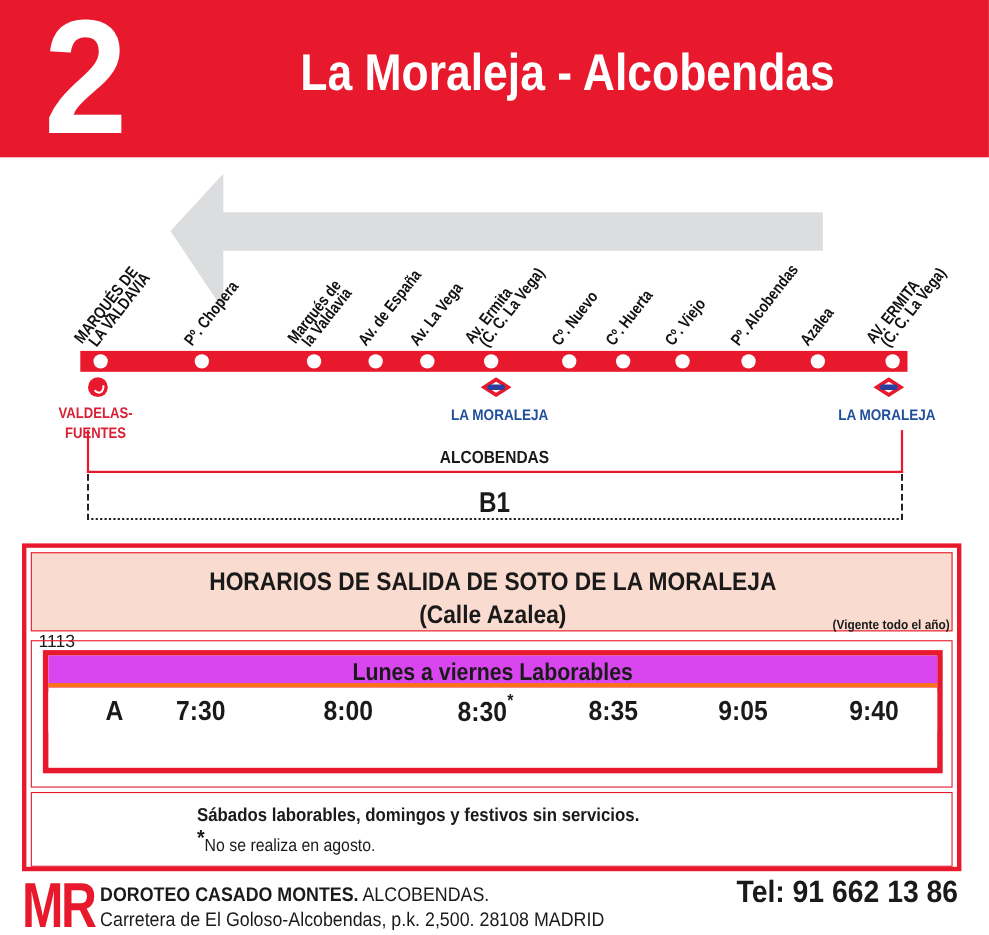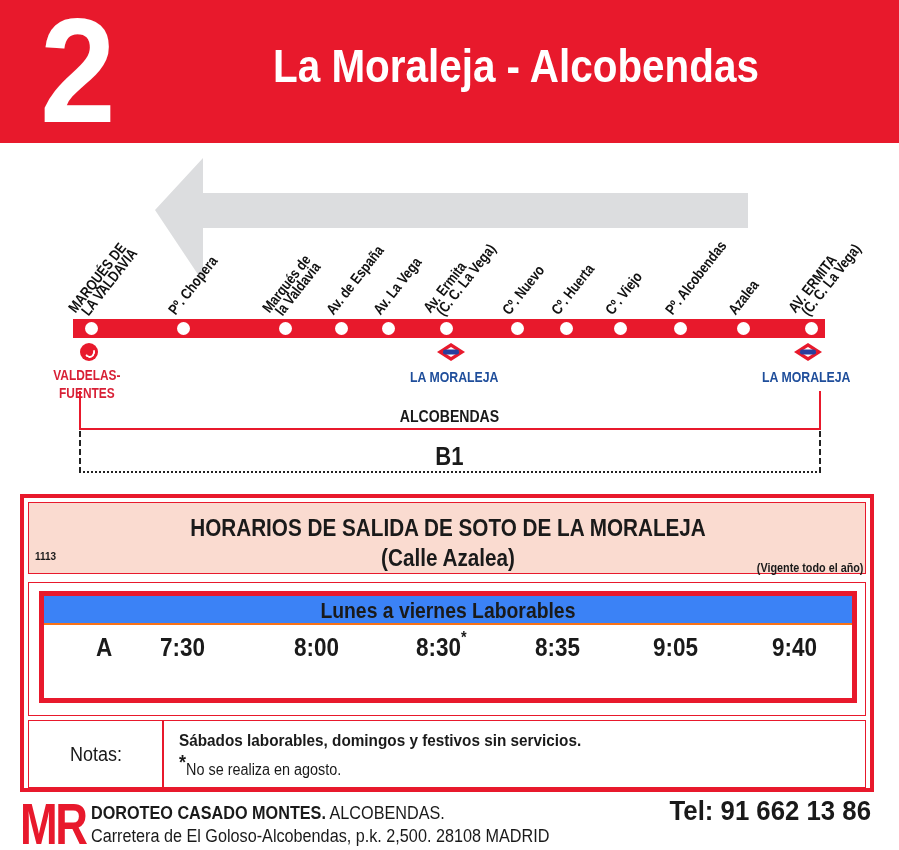--- a/index.html
+++ b/index.html
@@ -17,25 +17,25 @@
   .metro { position: absolute; width: 28px; height: 18px; }
   .metro-label { position: absolute; font-size: 14px; font-weight: bold; color: #1f4e9b; transform: scaleX(0.88); transform-origin: left top; white-space: nowrap; }
   .bracket-red { position: absolute; left: 79px; top: 391px; width: 742px; height: 39px; border-left: 2px solid #e8192c; border-right: 2px solid #e8192c; border-bottom: 2px solid #e8192c; }
   .alcobendas { position: absolute; left: 0; width: 899px; top: 408px; text-align: center; font-size: 16px; font-weight: bold; transform: scaleX(0.88); }
   .bracket-dash { position: absolute; left: 79px; top: 431px; width: 742px; height: 42px; border-left: 2px dashed #222; border-right: 2px dashed #222; border-bottom: 2px dotted #222; }
   .b1 { position: absolute; left: 0; width: 899px; top: 441px; text-align: center; font-size: 26px; font-weight: bold; transform: scaleX(0.85); }
   .sched { position: absolute; left: 20px; top: 494px; width: 854px; height: 298px; border: 4px solid #e8192c; }
   .sched-head { position: absolute; left: 4px; top: 4px; width: 838px; height: 72px; background: #fadbd0; border: 1px solid #e8192c; }
   .sched-title { position: absolute; left: 0; width: 838px; top: 12px; text-align: center; font-size: 23px; font-weight: bold; transform: scaleX(0.9); }
   .sched-sub { position: absolute; left: 0; width: 838px; top: 42px; text-align: center; font-size: 23px; font-weight: bold; transform: scaleX(0.9); }
-  .code { position: absolute; left: 6px; top: 48px; font-size: 10px; font-weight: bold; }
+  .code { position: absolute; left: 6px; top: 72px; font-size: 16px; font-weight: normal; }
   .validity { position: absolute; right: 2px; top: 58px; font-size: 12px; font-weight: bold; transform: scaleX(0.9); transform-origin: right top; }
   .sub-outer { position: absolute; left: 4px; top: 84px; width: 838px; height: 134px; border: 1px solid #e8192c; }
   .sub-inner { position: absolute; left: 10px; top: 8px; width: 818px; height: 112px; border: 5px solid #e8192c; background: #fff; }
-  .day-head { position: absolute; left: 0; top: 0; width: 808px; height: 29px; background: #3b82f6; border-bottom: 2px solid #f97316; text-align: center; font-size: 22px; font-weight: bold; line-height: 29px; }
+  .day-head { position: absolute; left: 0; top: 0; width: 808px; height: 29px; background: #d946ef; border-bottom: 4px solid #f97316; text-align: center; font-size: 22px; font-weight: bold; line-height: 29px; }
   .day-head span { display: inline-block; transform: scaleX(0.88); }
   .row { position: absolute; left: 0; width: 808px; height: 36px; font-size: 25px; font-weight: bold; }
   .row.r1 { top: 33px; background: #fff; }
   .row.r2 { top: 69px; height: 34px; background: #fadbd0; }
   .cell { position: absolute; top: 4px; transform: scaleX(0.9); transform-origin: left top; white-space: nowrap; }
   .cell sup { font-size: 16px; position: relative; top: -4px; }
   .notes { position: absolute; left: 4px; top: 222px; width: 838px; height: 68px; border: 1px solid #e8192c; }
   .notes-label { position: absolute; left: 0; top: 0; width: 135px; height: 66px; border-right: 2px solid #e8192c; font-size: 20px; text-align: center; line-height: 66px; }
   .notes-label span { display: inline-block; transform: scaleX(0.9); }
   .note1 { position: absolute; left: 150px; top: 10px; font-size: 17px; font-weight: bold; transform: scaleX(0.9); transform-origin: left top; white-space: nowrap; }
@@ -130,21 +130,20 @@
         <div class="cell" style="left:116px;"><span>7:30</span></div>
         <div class="cell" style="left:250px;"><span>8:00</span></div>
         <div class="cell" style="left:372px;"><span>8:30</span><sup>*</sup></div>
         <div class="cell" style="left:491px;"><span>8:35</span></div>
         <div class="cell" style="left:609px;"><span>9:05</span></div>
         <div class="cell" style="left:728px;"><span>9:40</span></div>
       </div>
     </div>
   </div>
   <div class="notes">
-    <div class="notes-label"><span>Notas:</span></div>
     <div class="note1">Sábados laborables, domingos y festivos sin servicios.</div>
     <div class="note2"><span class="ast">*</span><span>No se realiza en agosto.</span></div>
   </div>
 </div>
 
 <div class="mr">MR</div>
 <div class="company"><b>DOROTEO CASADO MONTES.</b><span> ALCOBENDAS.</span></div>
 <div class="address">Carretera de El Goloso-Alcobendas, p.k. 2,500. 28108 MADRID</div>
 <div class="phone">Tel: 91 662 13 86</div>
 

